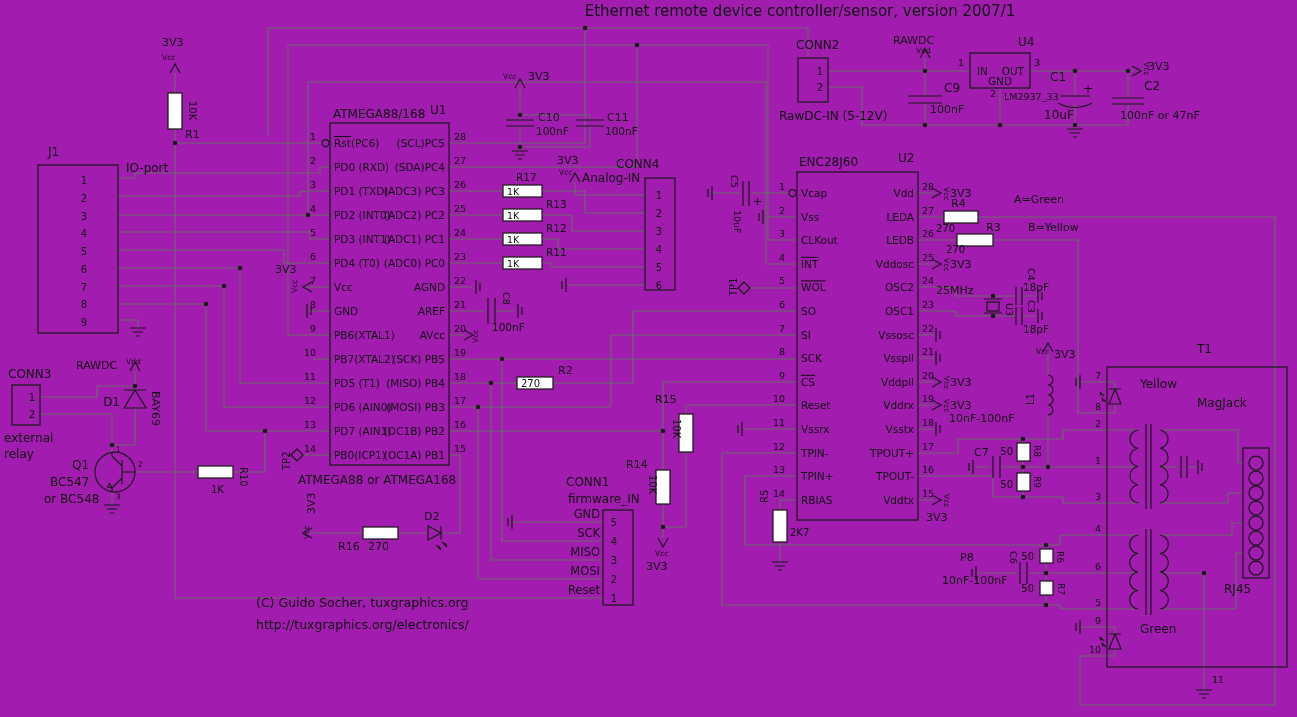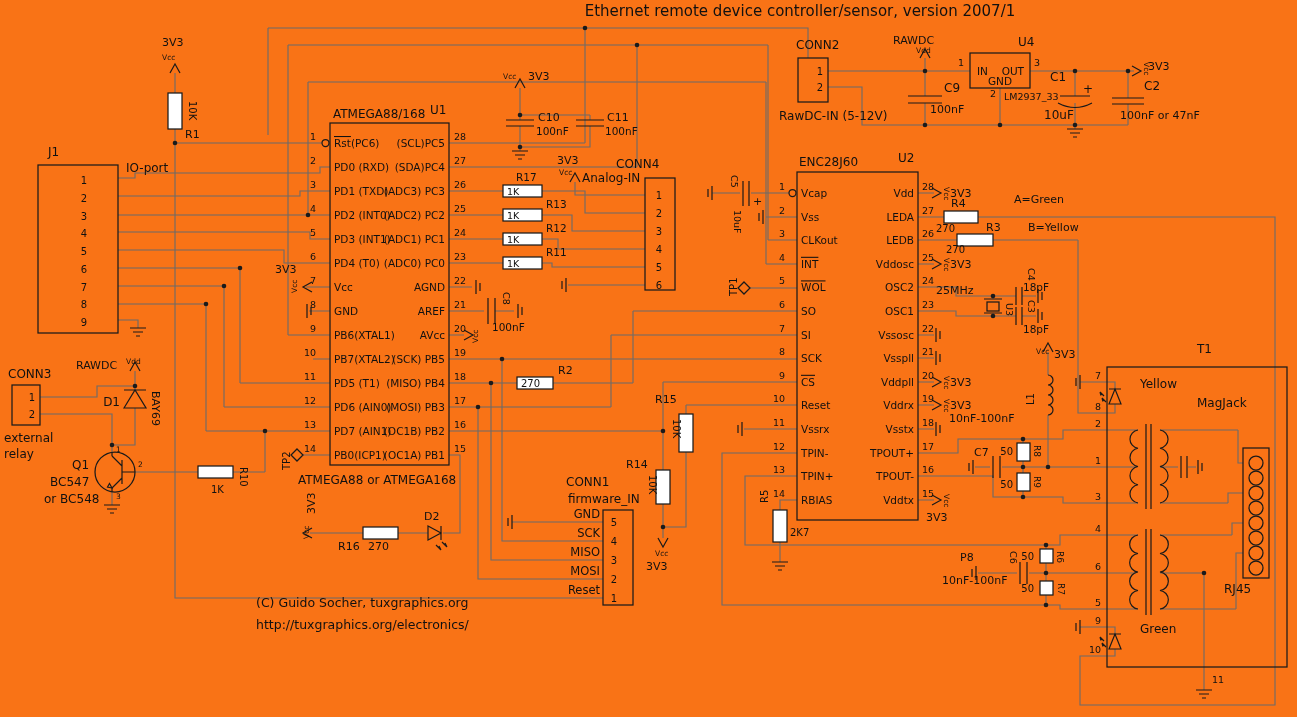--- a/index.html
+++ b/index.html
@@ -1,16 +1,16 @@
 <!DOCTYPE html>
 <html><head>
 <meta charset="utf-8">
 <style>
   html,body{margin:0;padding:0;background:#fff;}
-  #stage{width:1297px;height:717px;position:relative;background:#f97316;
+  #stage{width:1297px;height:717px;position:relative;background:#a21caf;
          font-family:"DejaVu Sans","Liberation Sans",sans-serif;}
   svg{position:absolute;left:0;top:0;}
   svg text{fill:#111;font-family:"DejaVu Sans","Liberation Sans",sans-serif;}
   .wire{stroke:#6b6b6b;stroke-width:1.1;fill:none;}
   .comp{stroke:#1a1a1a;stroke-width:1.25;fill:none;}
   .compf{stroke:#1a1a1a;stroke-width:1.25;fill:#fff;}
   .sym{stroke:#1a1a1a;stroke-width:1.2;fill:none;}
   .dot{fill:#1a1a1a;stroke:none;}
   .ov{text-decoration:overline;}
 </style>

